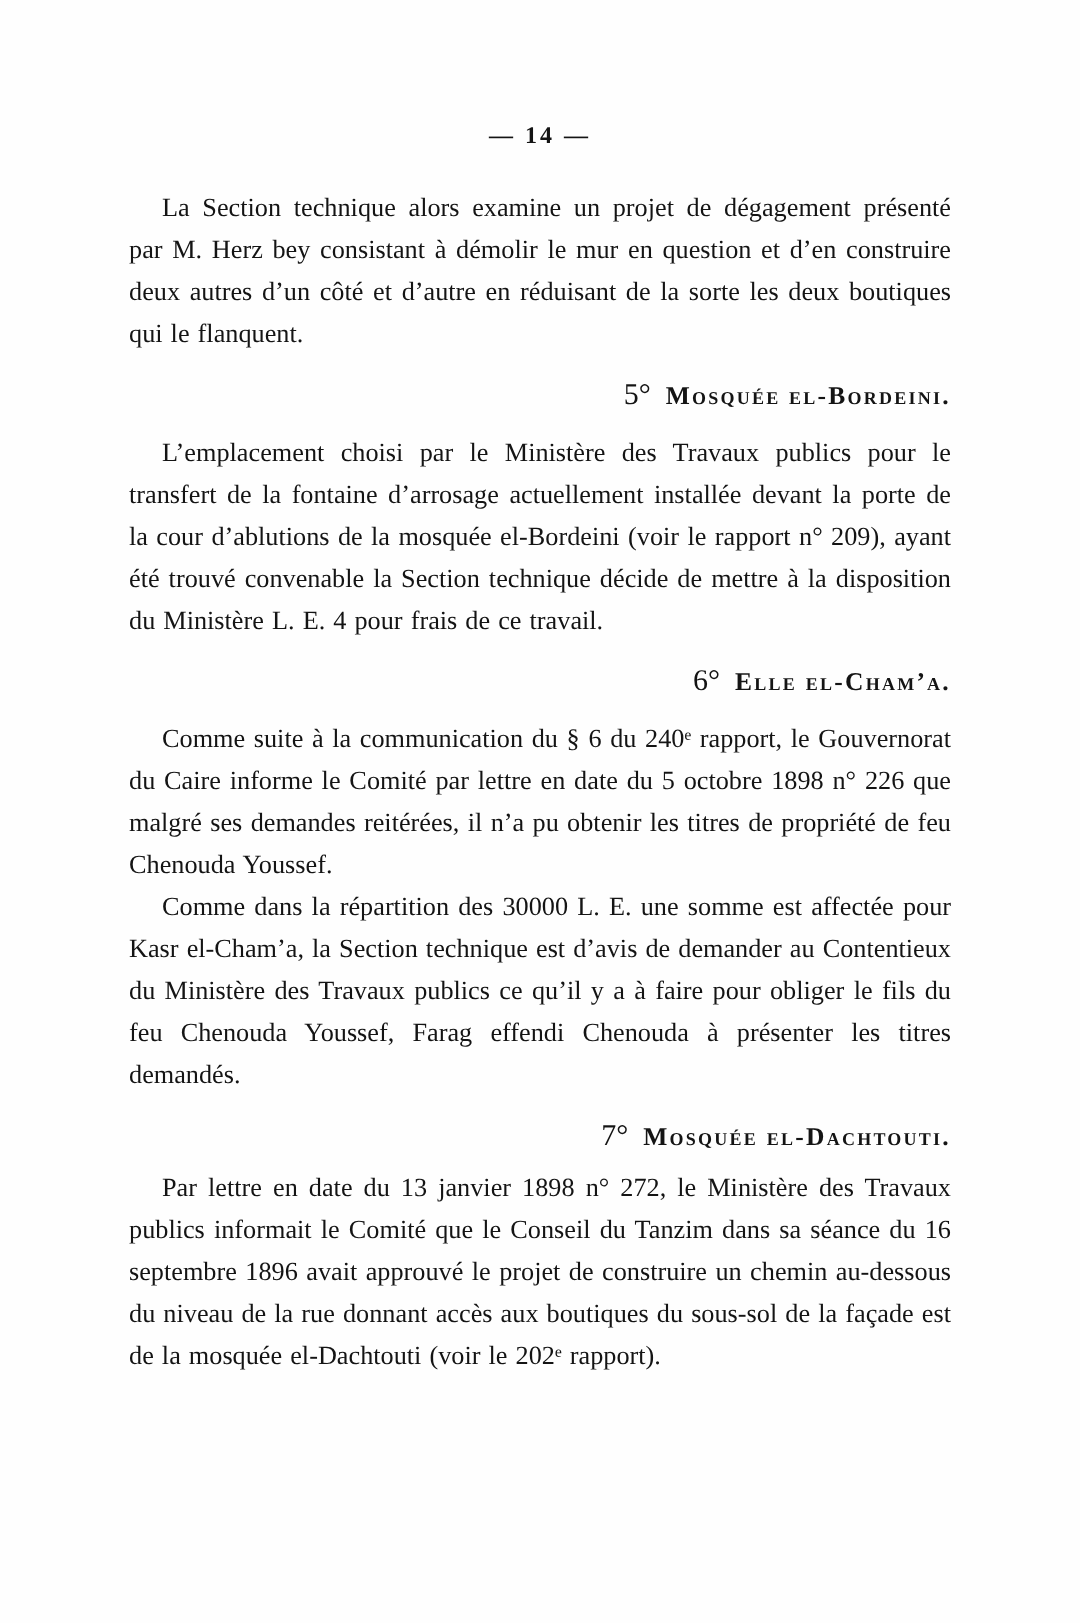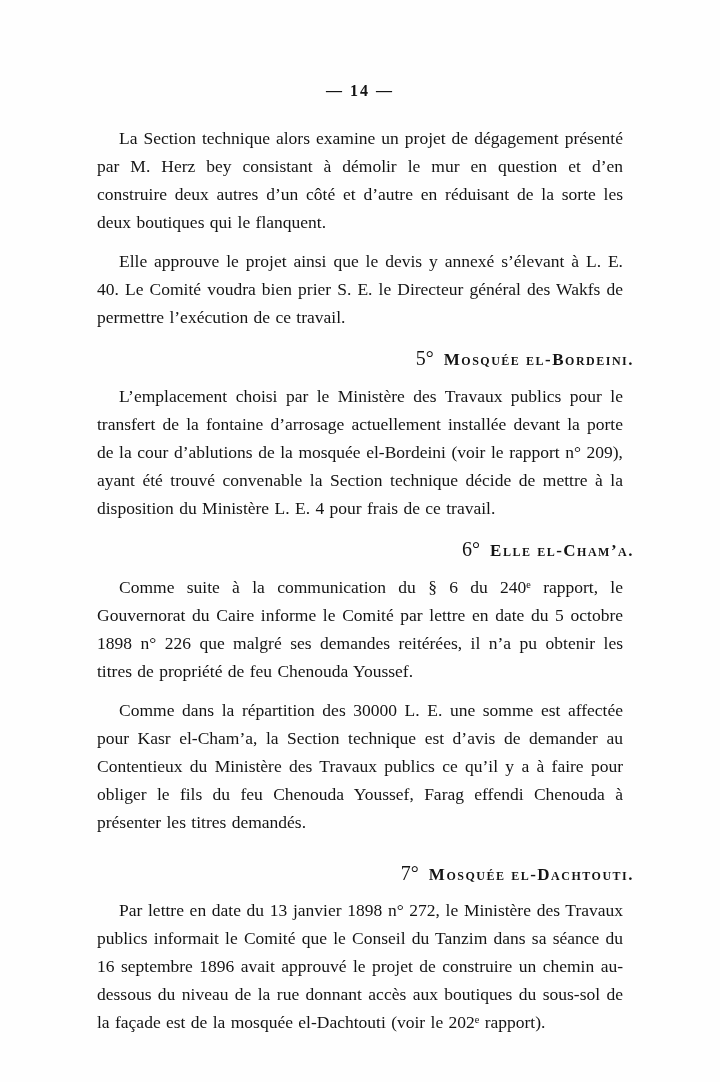--- a/index.html
+++ b/index.html
@@ -23,52 +23,51 @@
     font-size: 16px;
     letter-spacing: 2px;
     margin-bottom: 24px;
     font-weight: 600;
   }
   .para {
     font-size: 17.5px;
     line-height: 1.6;
     text-align: justify;
     text-indent: 22px;
-    margin: 11px;
+    margin: 0;
     word-spacing: 1px;
   }
   .section-heading {
     text-align: right;
     margin: 16px 0 12px 0;
     white-space: nowrap;
   }
   .section-heading .num {
     font-size: 20px;
     font-weight: 500;
     margin-right: 10px;
   }
   .section-heading .title {
     font-variant: small-caps;
     font-weight: 700;
     font-size: 17px;
     letter-spacing: 1.5px;
   }
   .section-heading.tight {
-    margin: 26px 0 8px 0;
+    margin: 16px 0 8px 0;
   }
 </style>
 </head>
 <body>
 
 <div class="sheet">
 
   <div class="page-number">— 14 —</div>
 
   <p class="para">La Section technique alors examine un projet de dégagement présenté par M. Herz bey consistant à démolir le mur en question et d’en construire deux autres d’un côté et d’autre en réduisant de la sorte les deux boutiques qui le flanquent.</p>
-  <p class="para">Elle approuve le projet ainsi que le devis y annexé s’élevant à L. E. 40. Le Comité voudra bien prier S. E. le Directeur général des Wakfs de permettre l’exécution de ce travail.</p>
 
   <div class="section-heading">
     <span class="num">5°</span><span class="title">Mosquée el-Bordeini.</span>
   </div>
   <p class="para">L’emplacement choisi par le Ministère des Travaux publics pour le transfert de la fontaine d’arrosage actuellement installée devant la porte de la cour d’ablutions de la mosquée el-Bordeini (voir le rapport n° 209), ayant été trouvé convenable la Section technique décide de mettre à la disposition du Ministère L. E. 4 pour frais de ce travail.</p>
 
   <div class="section-heading">
     <span class="num">6°</span><span class="title">Elle el-Cham’a.</span>
   </div>
   <p class="para">Comme suite à la communication du § 6 du 240ᵉ rapport, le Gouvernorat du Caire informe le Comité par lettre en date du 5 octobre 1898 n° 226 que malgré ses demandes reitérées, il n’a pu obtenir les titres de propriété de feu Chenouda Youssef.</p>

